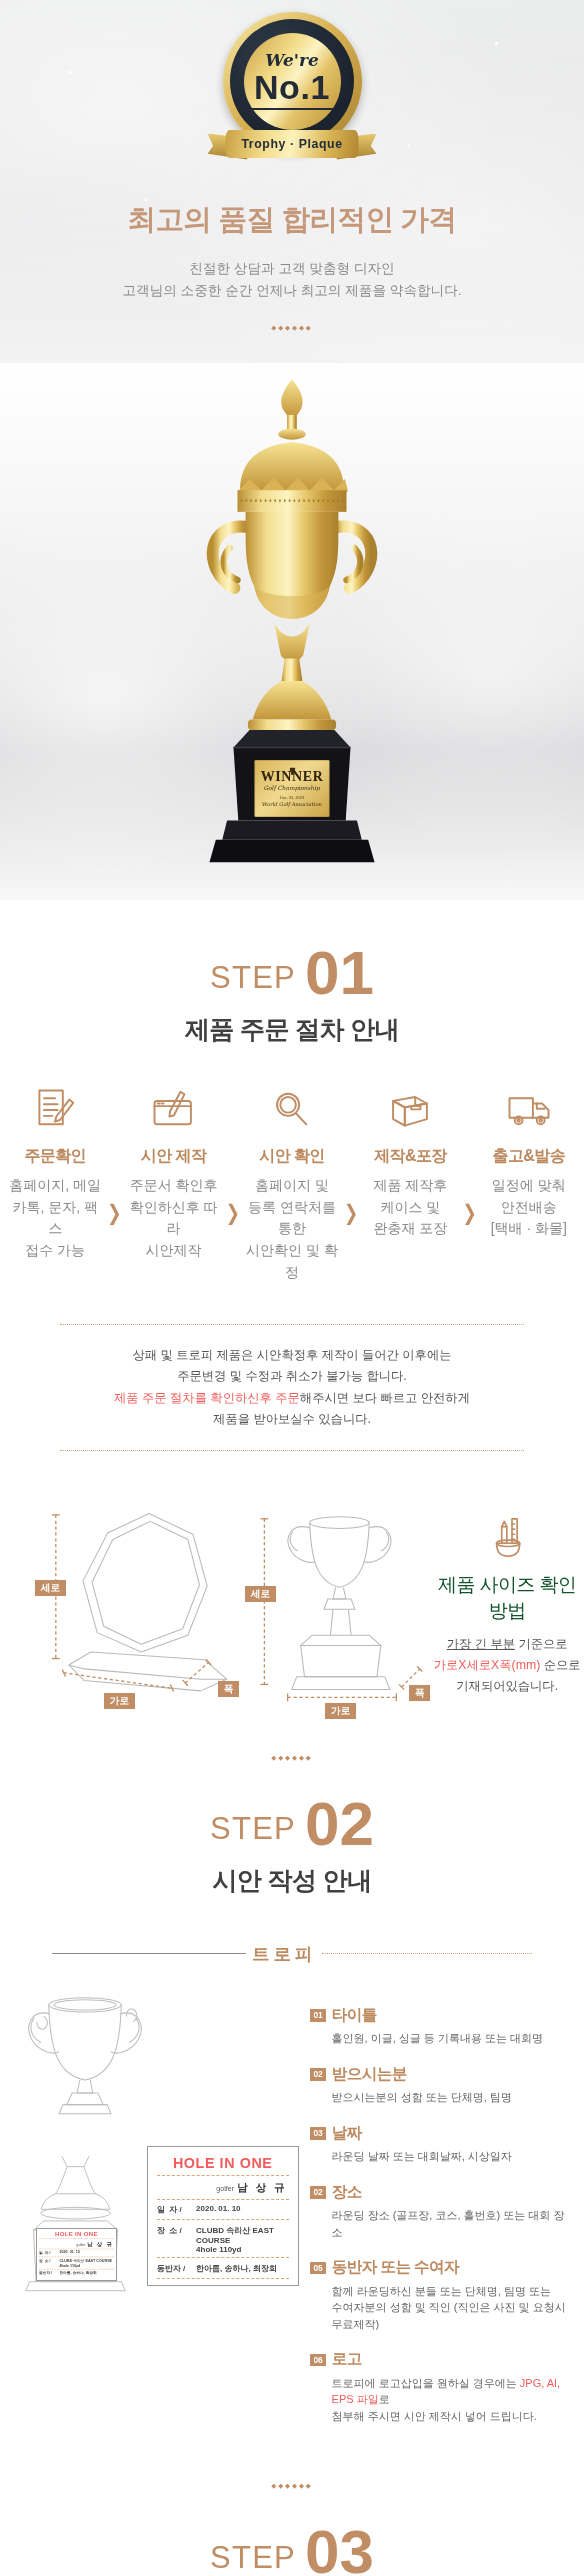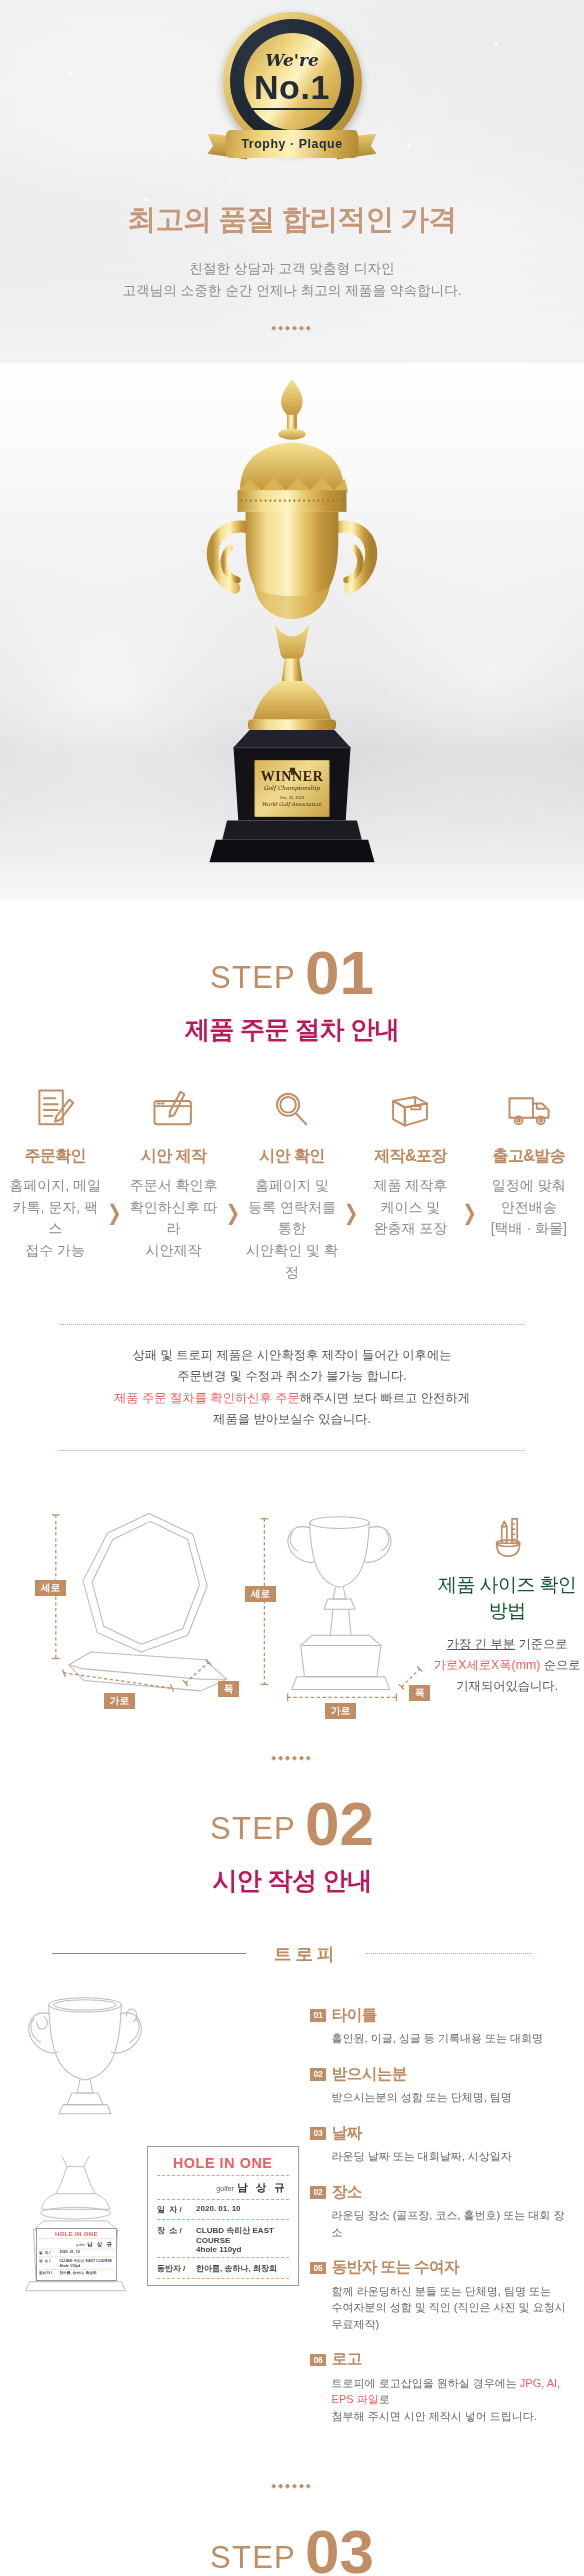--- a/index.html
+++ b/index.html
@@ -51,21 +51,21 @@
   .pp-title{font-family:"Liberation Serif",serif;font-weight:bold;font-size:14px;letter-spacing:0.6px;color:#2e240c;line-height:1;}
   .pp-sub{font-family:"DejaVu Serif",serif;font-style:italic;font-size:5.8px;color:#3a2d10;line-height:1;}
   .pp-date{font-size:3.9px;color:#4a3a16;margin-top:3.2px;line-height:1;}
   .pp-org{font-family:"DejaVu Serif",serif;font-style:italic;font-size:5.2px;color:#3a2d10;line-height:1;margin-top:0.6px;}
 
   
   .step-head{text-align:center;margin-top:47px;}
   .step-line{display:flex;align-items:flex-end;justify-content:center;gap:9px;color:#c08d64;}
   .step-label{font-size:31px;letter-spacing:1.3px;line-height:1;padding-bottom:6.5px;}
   .step-num{font-size:62px;font-weight:bold;line-height:.85;}
-  .step-title{font-size:25px;font-weight:bold;color:#be185d;margin-top:13px;letter-spacing:-0.6px;}
+  .step-title{font-size:25px;font-weight:bold;color:#404040;margin-top:13px;letter-spacing:-0.6px;}
 
   
   .process{display:flex;justify-content:center;align-items:flex-start;gap:3.9px;margin:36px auto 0;width:570px;}
   .proc-item{width:99px;text-align:center;}
   .proc-icon{height:54px;display:flex;align-items:flex-end;justify-content:center;color:#c08d64;}
   .proc-title{font-size:16px;font-weight:bold;color:#bd8a5f;margin-top:10.4px;letter-spacing:-0.6px;}
   .proc-desc{font-size:14px;color:#8a8a8a;line-height:1.55;margin-top:7.8px;white-space:pre-line;}
   .proc-arrow{color:#c08d64;font-size:17px;font-weight:bold;align-self:center;margin-top:62px;transform:scaleY(1.25);}
 
   
@@ -78,21 +78,21 @@
   .diagram{position:relative;}
   .size-badge{position:absolute;background:#c08d64;color:#fff;font-size:9.7px;font-weight:bold;padding:1.9px 5.8px;line-height:1.2;}
   .size-panel{width:181px;text-align:center;margin-top:26px;}
   .size-panel .icon{color:#c08d64;}
   .size-panel h3{font-size:19px;font-weight:normal;color:#14532d;margin:11.7px 0 10.4px;letter-spacing:-0.6px;}
   .size-panel p{font-size:12.3px;color:#555;line-height:1.7;margin:0;}
   .size-panel .ul{text-decoration:underline;}
   .size-panel .red{color:#f25c5c;}
 
   
-  .cat-divider{display:flex;align-items:center;width:480px;margin:45px auto 0;gap:28px;}
+  .cat-divider{display:flex;align-items:center;width:480px;margin:45px auto 0;gap:6px;}
   .cat-divider .solid{flex:0 0 194px;border-top:0.6px solid #8a8a8a;}
   .cat-divider .label{font-size:17.5px;font-weight:bold;color:#bd8a5f;letter-spacing:3.9px;}
   .cat-divider .dots{flex:1;border-top:1.9px dotted #cfa380;}
 
   
   .design{display:flex;width:557px;margin:22px auto 0;gap:11.7px;}
   .design-left{width:285px;position:relative;}
   .cup-outline{margin-left:6.5px;}
   .mini-row{display:flex;align-items:flex-end;gap:10.4px;margin-top:-3.9px;}
   .mini-trophy{position:relative;width:123px;height:137px;}

